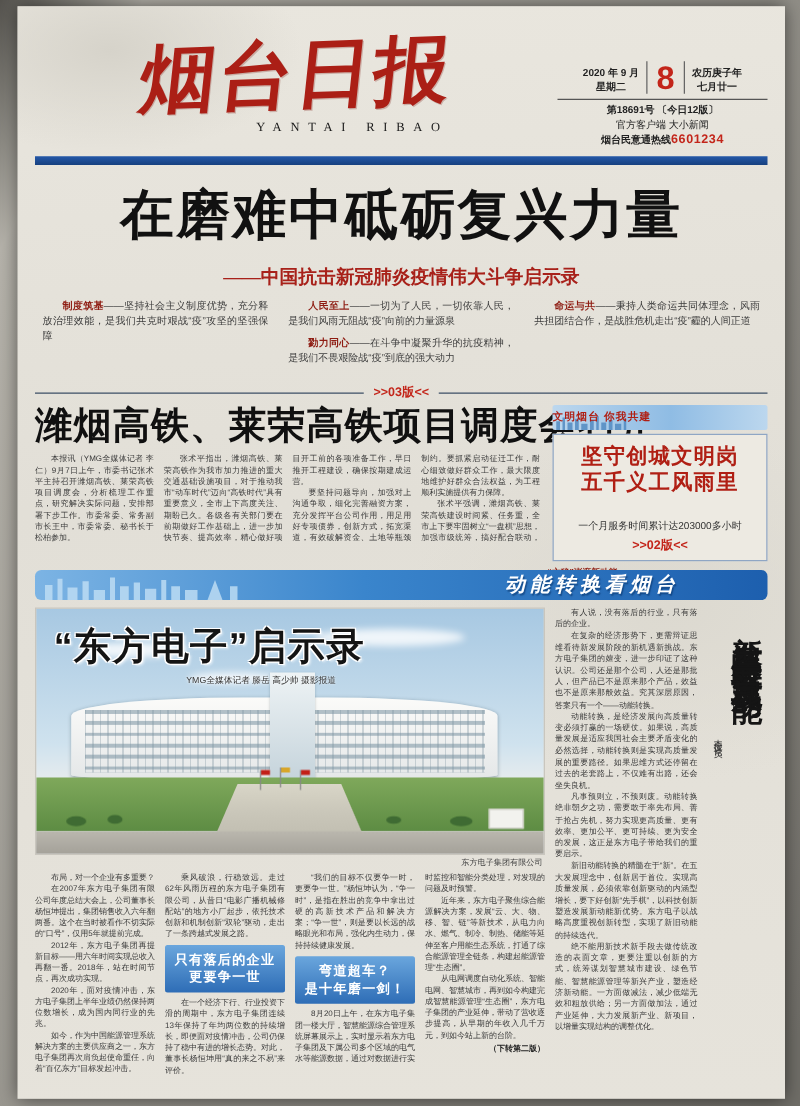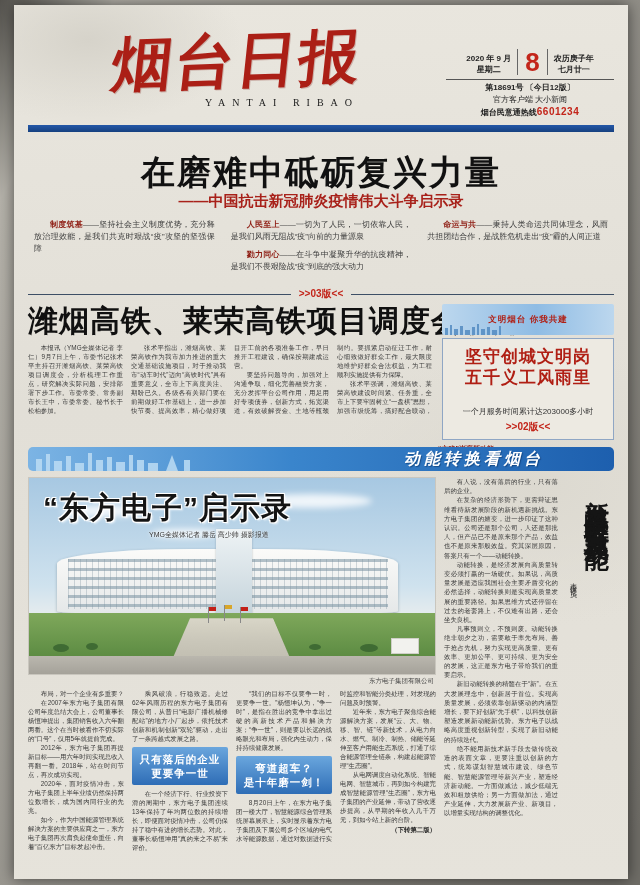--- a/index.html
+++ b/index.html
@@ -24,36 +24,36 @@
   .mh-right{width:168px;font-size:8px;color:#222;padding-top:22px;}
   .mh-date-row{display:flex;align-items:flex-end;justify-content:center;}
   .mh-date-row .c{text-align:center;line-height:11px;font-weight:bold;}
   .day-num{font-size:26px;line-height:26px;font-weight:bold;color:#c3251a;border-left:1px solid #666;border-right:1px solid #666;padding:0 7px;margin:0 6px;}
   .mh-issue{border-top:1px solid #555;margin-top:4px;padding-top:2px;text-align:center;font-weight:bold;}
   .mh-app{text-align:center;margin-top:1px;}
   .mh-hot{text-align:center;font-weight:bold;margin-top:1px;}
   .mh-hot b{color:#c3251a;font-size:10px;letter-spacing:.5px;}
   .bluebar{height:7px;background:linear-gradient(#2458a8,#16407f);margin:2px 0 6px;}
   
-  .lead-h1{text-align:center;font-size:34px;font-weight:bold;color:#111;letter-spacing:2px;line-height:40px;font-family:"Liberation Sans",sans-serif;margin-top:20px;}
-  .lead-sub{text-align:center;font-size:15px;font-weight:bold;color:#a8211a;margin-top:0;font-family:Liberation Sans, sans-serif;}
+  .lead-h1{text-align:center;font-size:43px;font-weight:bold;color:#111;letter-spacing:2px;line-height:40px;font-family:"Liberation Sans",sans-serif;margin-top:20px;}
+  .lead-sub{text-align:center;font-size:15px;font-weight:bold;color:#a8211a;margin-top:20px;font-family:Liberation Serif, serif;}
   .lead-pts{columns:3;column-gap:16px;margin:8px 6px 2px;height:66px;}
   .pt{font-size:8px;line-height:12px;text-align:justify;margin:0 0 6px;text-indent:2em;color:#3c3c3c;}
   .pt b{color:#8e1c12;}
   .refline{display:flex;align-items:center;margin:2px 0 3px;}
   .refline .ln{flex:1;border-top:1.5px solid #3d4f66;}
   .refline .lab{font-size:10px;font-weight:bold;color:#c3251a;padding:0 8px;}
   
   .s2-row{display:flex;gap:10px;margin-top:2px;}
   .s2-left{flex:1;min-width:0;}
   .s2-h{font-size:30px;font-weight:bold;color:#101010;letter-spacing:1px;line-height:34px;white-space:nowrap;}
   .s2-cols{columns:4;column-gap:8px;height:76px;overflow:hidden;margin-top:5px;}
   .tinyp{font-size:6.4px;line-height:9px;text-align:justify;margin:0;text-indent:2em;color:#3a3a3a;}
   .civ{width:172px;flex:none;}
-  .civ-strip{height:31px;border-radius:2px;background:linear-gradient(90deg,#bcd7ee,#8fbce4 55%,#bcd7ee);position:relative;overflow:hidden;display:flex;align-items:center;justify-content:center;}
+  .civ-strip{height:20px;border-radius:2px;background:linear-gradient(90deg,#bcd7ee,#8fbce4 55%,#bcd7ee);position:relative;overflow:hidden;display:flex;align-items:center;font-family:Liberation Serif, serif;}
   .civ-strip .sky{position:absolute;left:2px;bottom:0;opacity:.8;}
   .civ-strip span{position:relative;font-size:8.5px;font-weight:bold;color:#b01f14;letter-spacing:1px;}
   .civ-box{border:1px solid #8fa6c4;background:#edeae2;margin-top:3px;text-align:center;padding:7px 4px 5px;}
   .civ-box .l{font-size:17px;font-weight:bold;color:#b01f14;line-height:21px;letter-spacing:1px;font-family:"DejaVu Serif",serif;}
   .civ-box .sub{font-size:8px;color:#333;margin-top:18px;}
   .civ-box .ref{font-size:10px;font-weight:bold;color:#c3251a;margin-top:3px;}
   
   .banner-wrap{position:relative;margin-top:6px;}
   .banner-tag{position:absolute;right:120px;top:-3px;font-size:7px;font-weight:bold;color:#8e1c12;}
   .banner{height:24px;border-radius:5px;background:linear-gradient(90deg,#7cb4e4,#3a85cc 45%,#1d5fae);position:relative;overflow:hidden;display:flex;align-items:center;margin-top:7px;}

